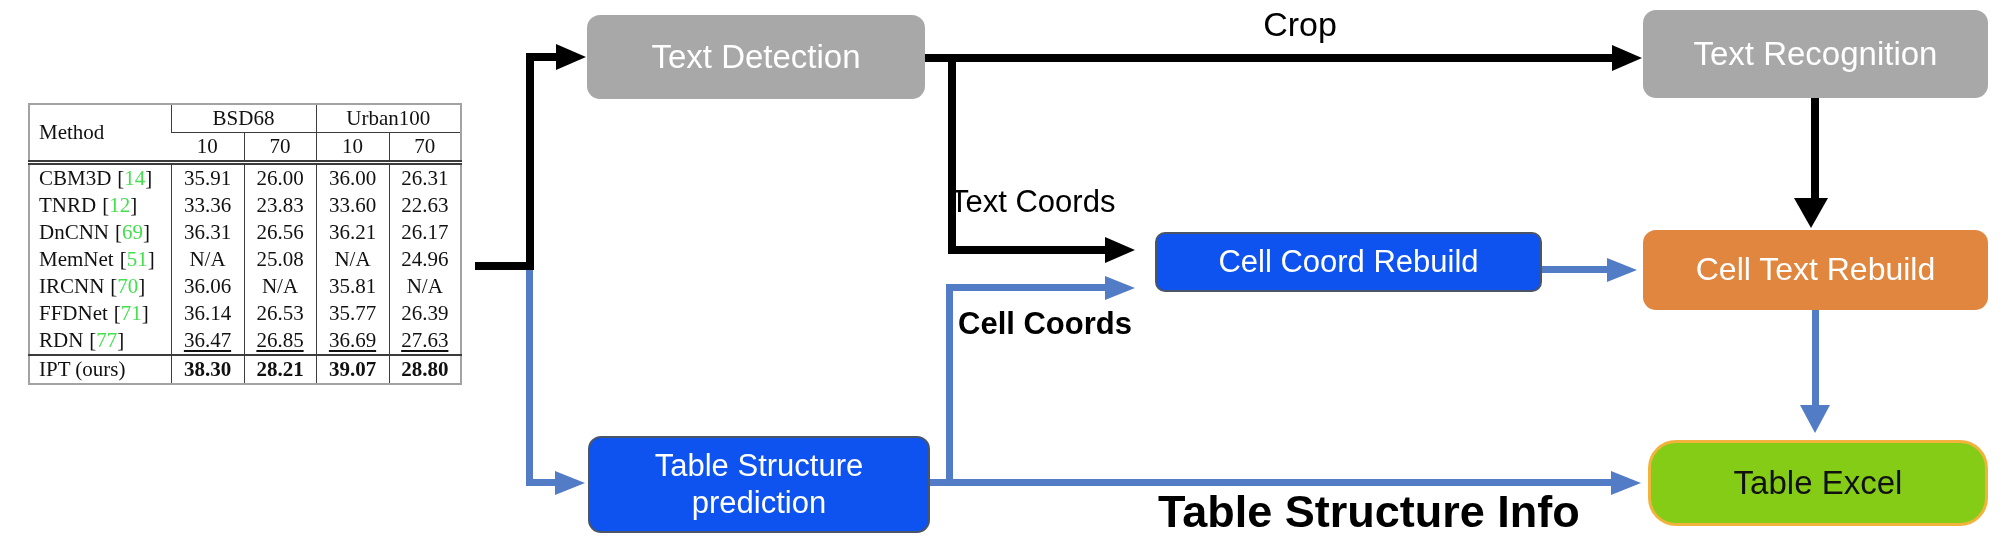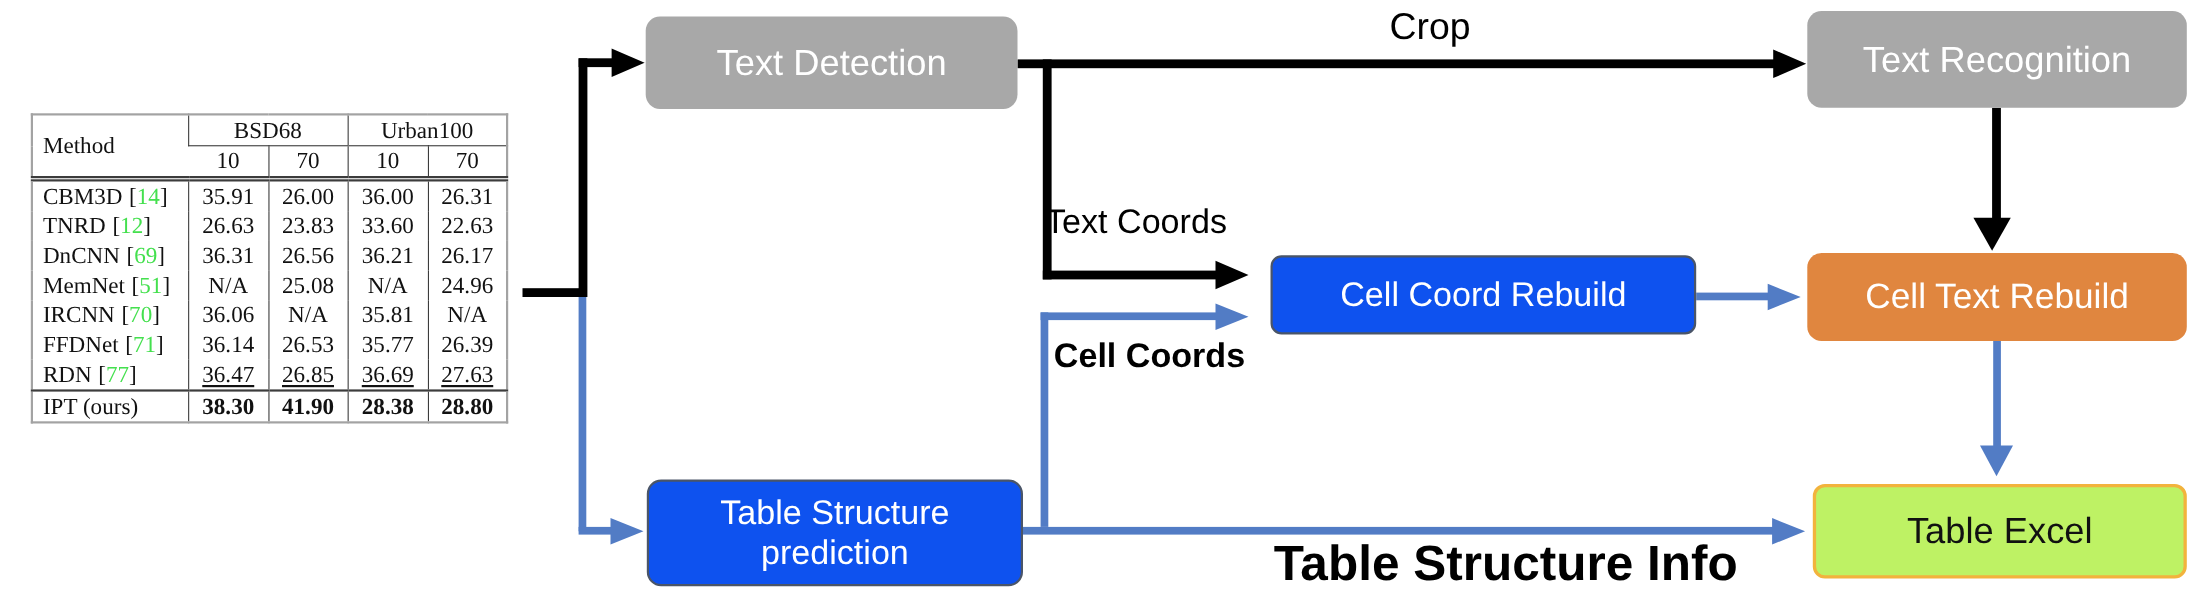--- a/index.html
+++ b/index.html
@@ -10,25 +10,25 @@
 
   
   .node {
     position:absolute; display:flex; align-items:center; justify-content:center;
     color:#ffffff; text-align:center; font-size:32px; border-radius:13px;
     line-height:1.18; box-sizing:border-box;
   }
   .gray   { background:#a8a8a8; }
   .blue   { background:#0e52ef; border:2.5px solid #4a5568; }
   .orange { background:#e0863f; }
-  .outline{ background:#bef264; border:3px solid #f2b33d; color:#111; border-radius:11px; }
+  .outline{ background:#84cc16; border:3px solid #f2b33d; color:#111; border-radius:28px; }
 
   #node-text-detection   { left:587px;  top:15px;  width:338px; height:84px; font-size:33px; }
   #node-text-recognition { left:1643px; top:10px;  width:345px; height:88px; font-size:33px; }
-  #node-cell-coord       { left:1155px; top:232px; width:387px; height:72px; font-size:31px; border-radius:10px; }
+  #node-cell-coord       { left:1155px; top:232px; width:387px; height:60px; font-size:31px; border-radius:10px; }
   #node-cell-text        { left:1643px; top:230px; width:345px; height:80px; }
   #node-tsp              { left:588px;  top:436px; width:342px; height:97px; font-size:31px; padding:0 14px; }
   #node-table-excel      { left:1648px; top:440px; width:340px; height:86px; font-size:33px; }
 
   
   .line  { position:absolute; }
   .black { background:#000000; }
   .blueln{ background:#527cc5; }
   .head  { position:absolute; width:0; height:0; }
   .head.r-black { border-left:30px solid #000;    border-top:13px solid transparent; border-bottom:13px solid transparent; }
@@ -96,21 +96,21 @@
       <tbody>
         <tr>
           <td class="method-c"><span>CBM3D</span><span class="brk brk-open">[</span><span class="cite">14</span><span class="brk">]</span></td>
           <td class="val">35.91</td>
             <td class="val">26.00</td>
             <td class="val">36.00</td>
             <td class="val">26.31</td>
         </tr>
         <tr>
           <td class="method-c"><span>TNRD</span><span class="brk brk-open">[</span><span class="cite">12</span><span class="brk">]</span></td>
-          <td class="val">26.63</td>
+          <td class="val">33.36</td>
             <td class="val">23.83</td>
             <td class="val">33.60</td>
             <td class="val">22.63</td>
         </tr>
         <tr>
           <td class="method-c"><span>DnCNN</span><span class="brk brk-open">[</span><span class="cite">69</span><span class="brk">]</span></td>
           <td class="val">36.31</td>
             <td class="val">26.56</td>
             <td class="val">36.21</td>
             <td class="val">26.17</td>
@@ -139,22 +139,22 @@
         <tr class="row-u">
           <td class="method-c"><span>RDN</span><span class="brk brk-open">[</span><span class="cite">77</span><span class="brk">]</span></td>
           <td class="val">36.47</td>
             <td class="val">26.85</td>
             <td class="val">36.69</td>
             <td class="val">27.63</td>
         </tr>
         <tr class="row-ipt">
           <td class="method-c">IPT (ours)</td>
           <td class="val">38.30</td>
-            <td class="val">41.90</td>
-            <td class="val">28.38</td>
+            <td class="val">28.21</td>
+            <td class="val">39.07</td>
             <td class="val">28.80</td>
         </tr>
       </tbody>
     </table>
   </div>
 
   <div class="line black" style="left:475px; top:262px; width:56px; height:8px;"></div>
   <div class="line black" style="left:526px; top:53px; width:8px; height:217px;"></div>
   <div class="line black" style="left:526px; top:53px; width:34px; height:8px;"></div>
   <div class="head r-black" style="left:556px; top:44px;"></div>

